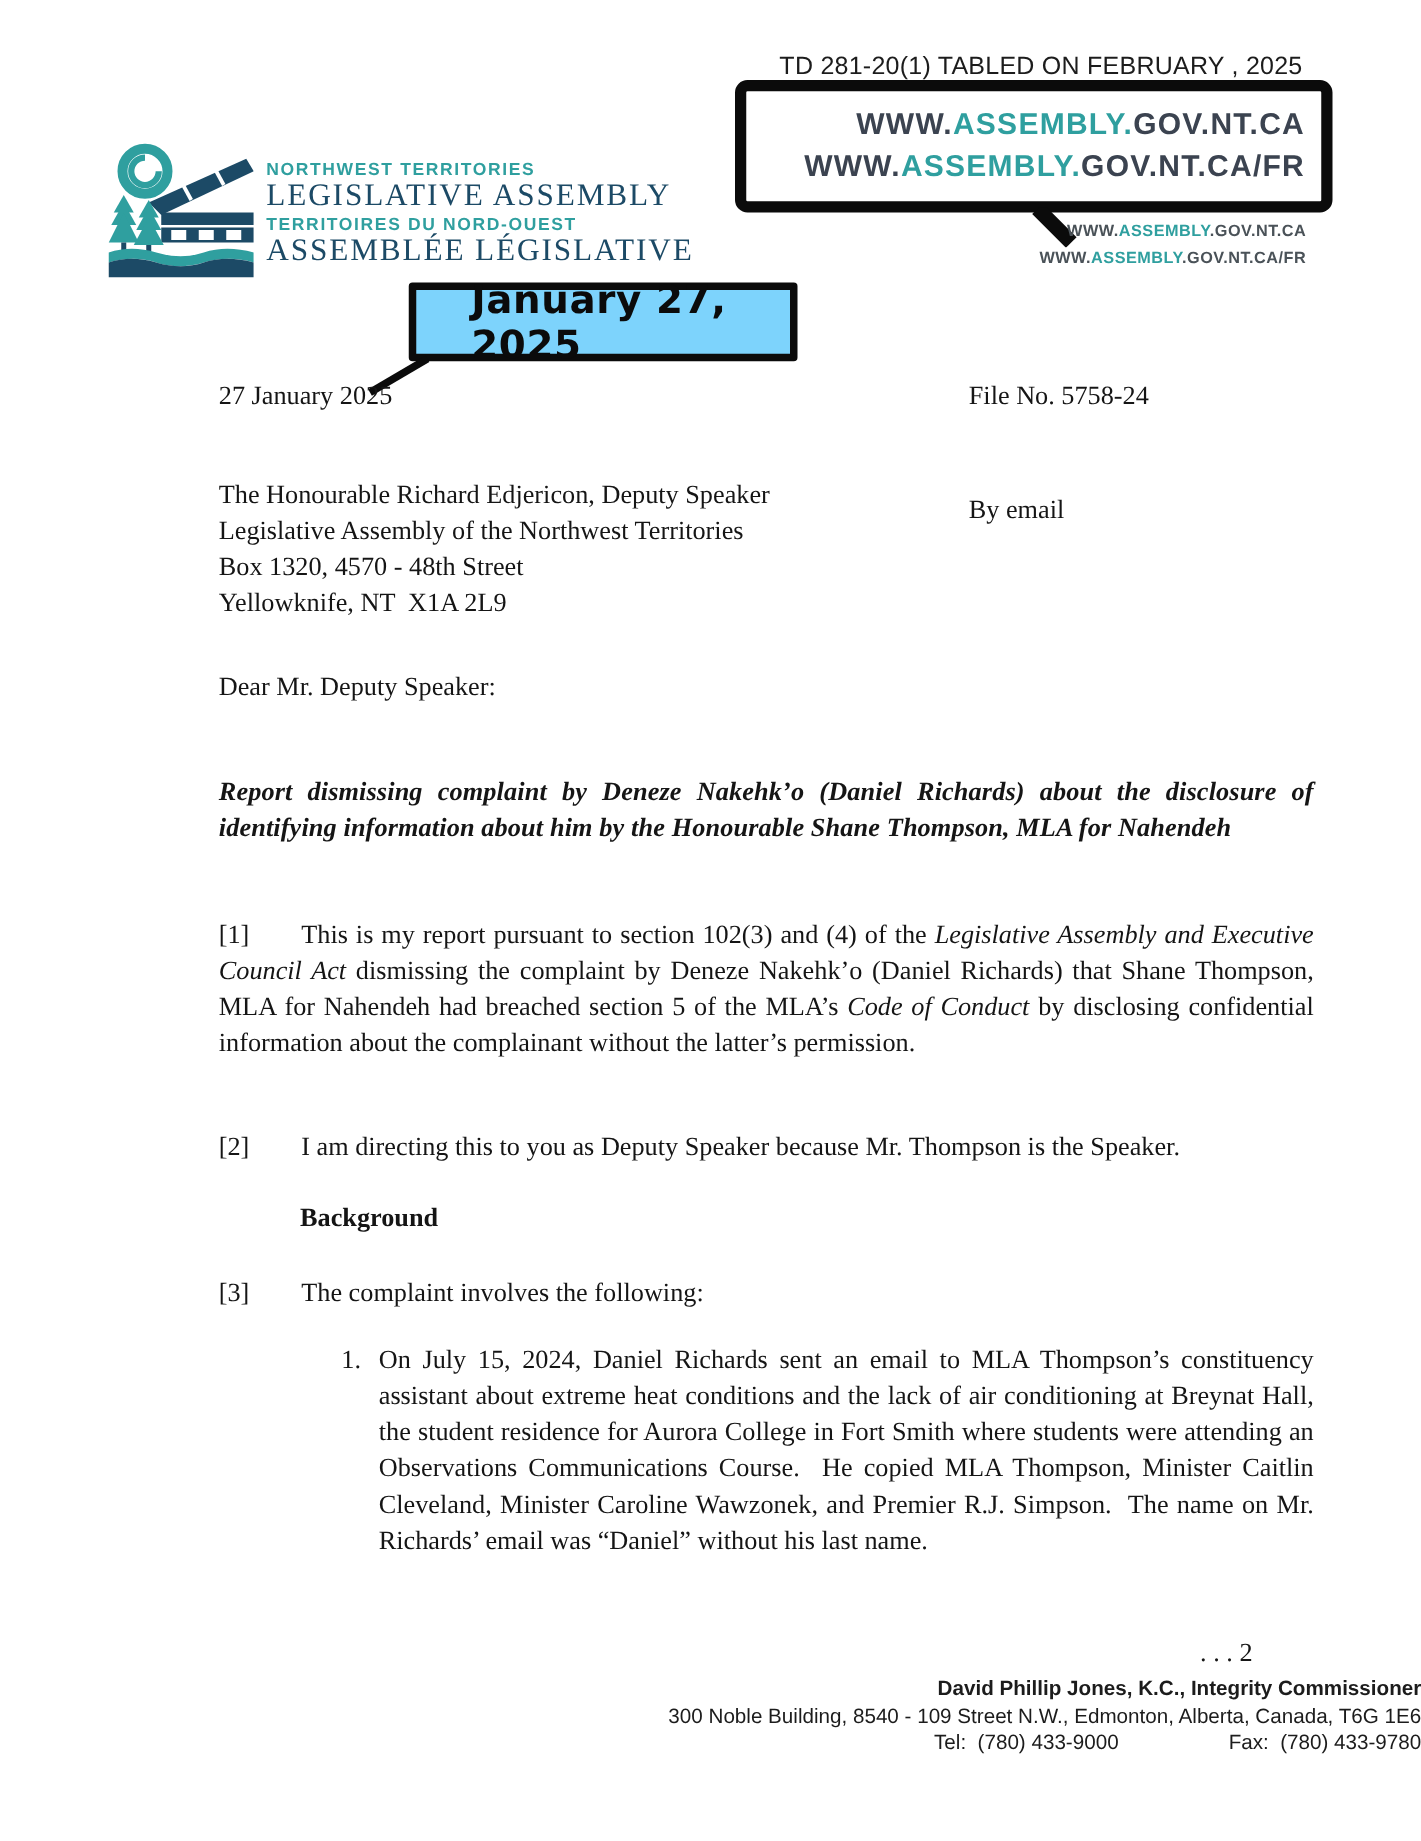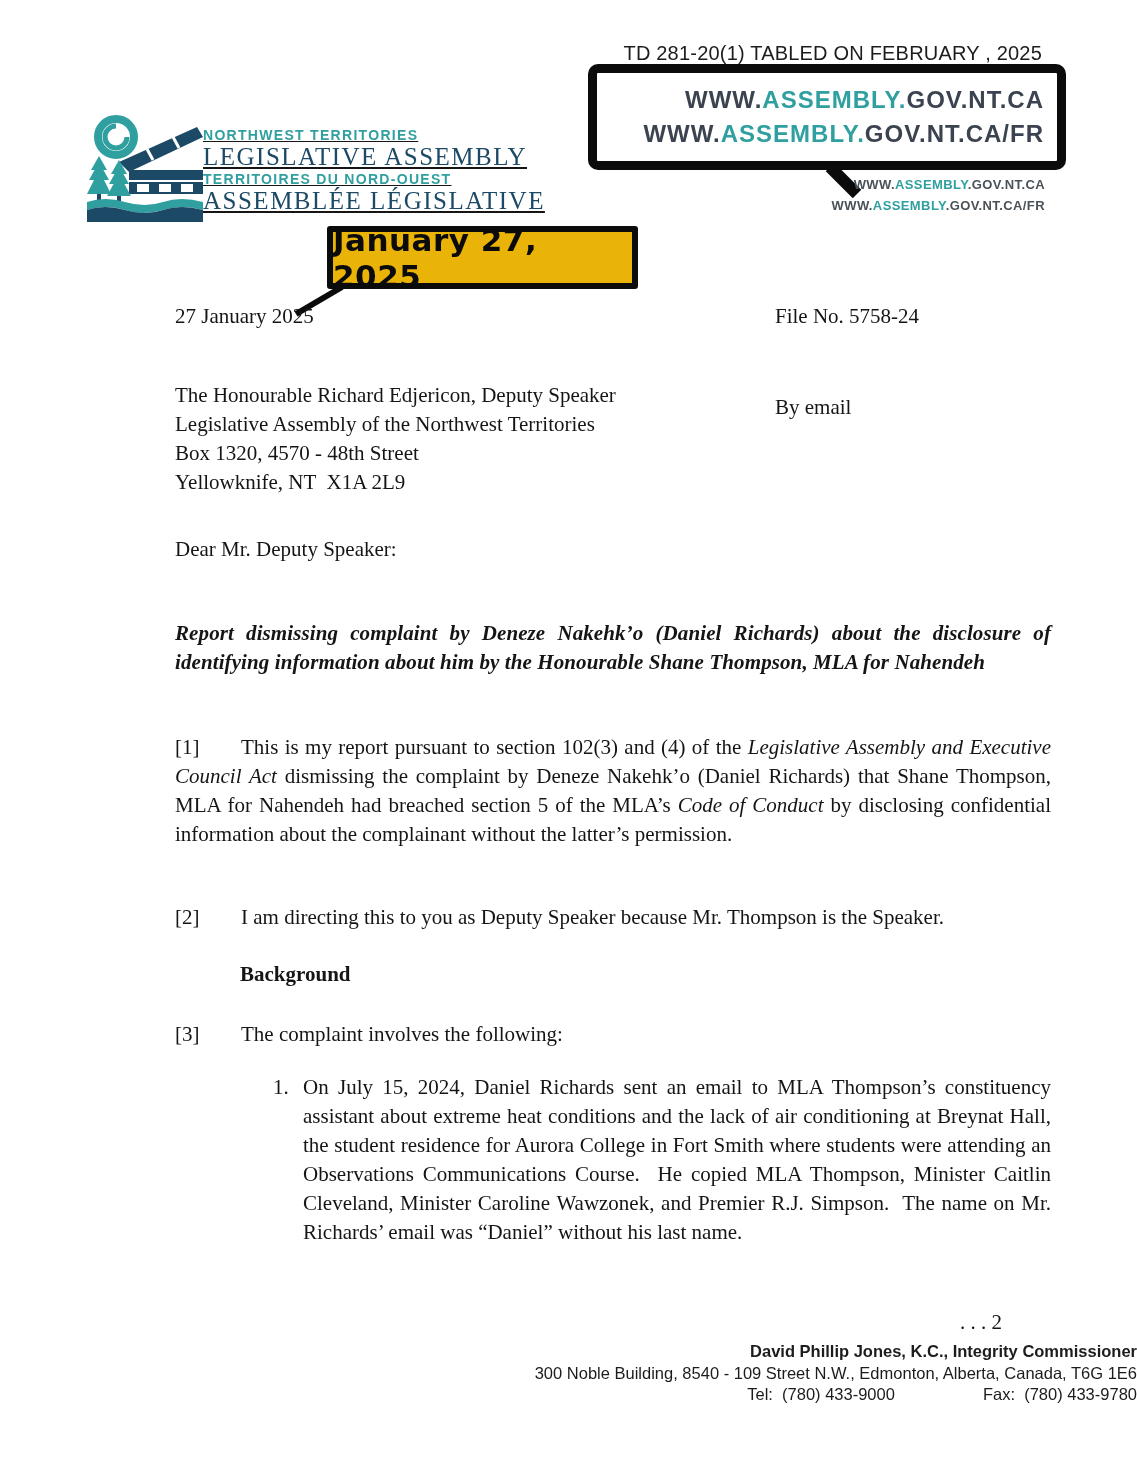--- a/index.html
+++ b/index.html
@@ -38,38 +38,38 @@
   .small-urls {
     position: absolute; top: 174px; right: 92px; text-align: right;
     font-family: "Liberation Sans", sans-serif;
     font-weight: bold; font-size: 13px; line-height: 21px; letter-spacing: 0.4px;
     white-space: nowrap;
   }
   .small-urls .url-dark { color: #4a5258; }
   
   .logo { position: absolute; left: 85px; top: 110px; display: flex; }
   .logo-icon { width: 118px; height: 112px; }
-  .logo-text { padding-top: 17px; white-space: nowrap; text-decoration: underline; }
+  .logo-text { margin-left: 10px; padding-top: 17px; white-space: nowrap; }
   .logo-small {
     font-family: "Liberation Sans", sans-serif; font-weight: bold;
     font-size: 14px; letter-spacing: 1.3px; color: var(--teal, #2f9f9f);
     line-height: 16px;
   }
   .logo-large {
     font-family: "Liberation Serif", serif;
     font-size: 25px; letter-spacing: 1.5px; color: var(--navy, #1c4a66);
     line-height: 28px;
   }
   
   .date-stamp-box {
     position: absolute; left: 327px; top: 226px; width: 311px; height: 63px;
-    border: 6px solid #0b0b0b; border-radius: 3px; background: #eab308;
+    border: 6px solid #0b0b0b; border-radius: 3px; background: #7dd3fc;
     display: flex; align-items: center; justify-content: center;
     font-family: "DejaVu Sans", sans-serif; font-weight: bold;
-    font-size: 31px; color: #0b0b0b; letter-spacing: 0.5px;
+    font-size: 31px; color: #0b0b0b; letter-spacing: 0.5px; padding-left: 44px;
   }
   
   .serif { font-family: "Liberation Serif", serif; font-size: 21px; line-height: 29px; color: var(--ink, #151515); }
   .abs { position: absolute; margin-left: 40px; }
   .pre { white-space: pre; }
   .letter-date { left: 135px; top: 302px; }
   .file-no { left: 735px; top: 302px; }
   .recipient { left: 135px; top: 381px; }
   .delivery { left: 735px; top: 393px; }
   .salutation { left: 135px; top: 535px; }

